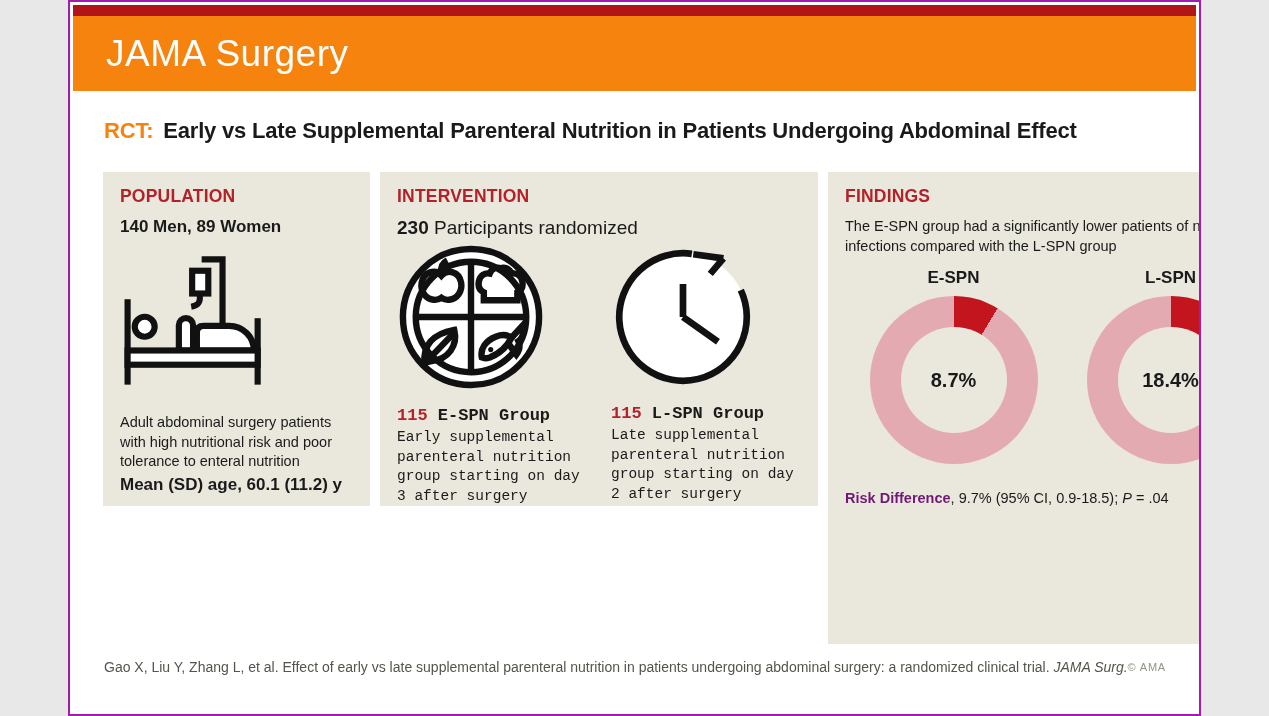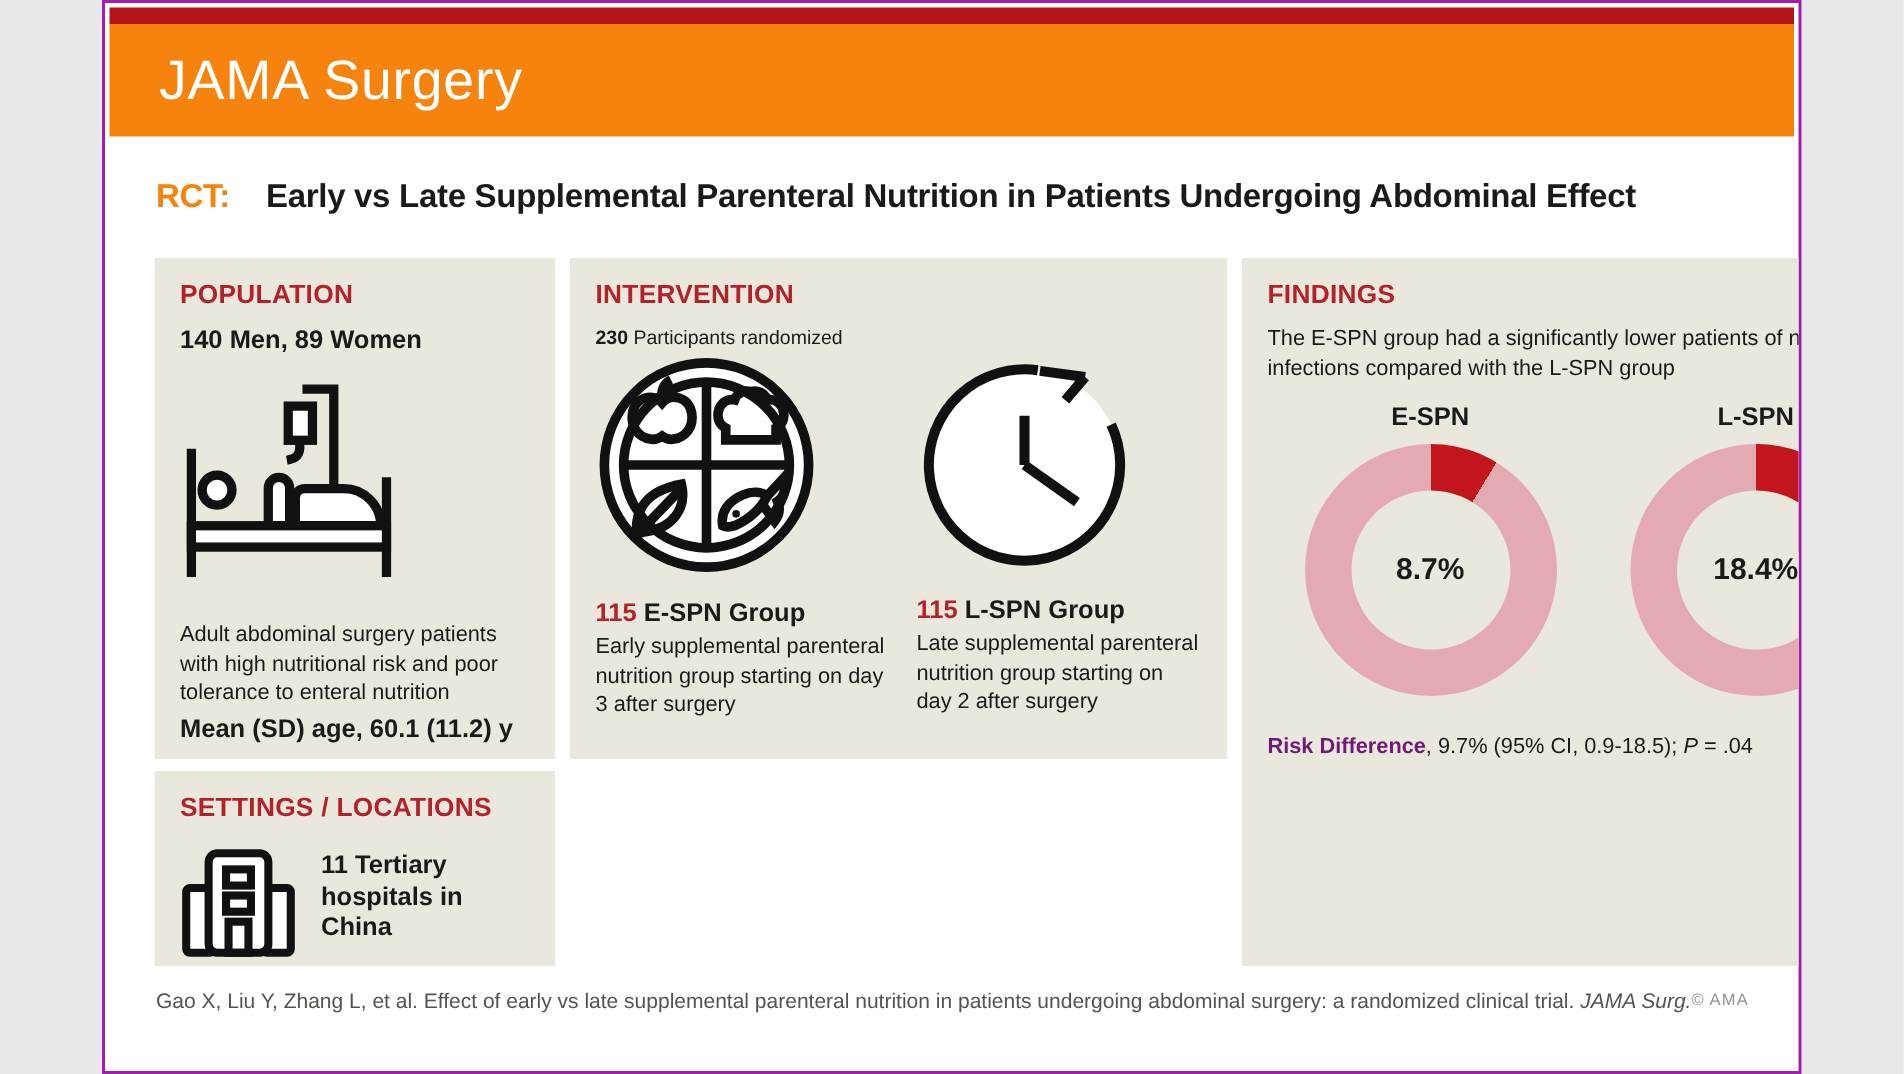--- a/index.html
+++ b/index.html
@@ -6,40 +6,40 @@
   .frame{
     width:1133px;height:716px;box-sizing:border-box;margin:0 auto;
     background:#fff;border:2px solid #a21caf;padding:3px;
     font-family:"Liberation Sans", sans-serif;color:#1a1a1a;
     position:relative;overflow:hidden;
   }
   .topbar{height:11px;background:#b11419;}
   .masthead{height:75px;background:#f6830e;display:flex;align-items:center;padding-left:33px;}
   .brand{color:#fff;font-size:37px;font-weight:400;letter-spacing:.5px;}
   .title-row{margin:27px 30px 28px 31px;font-size:22px;font-weight:700;letter-spacing:-.2px;white-space:nowrap;}
-  .title-tag{color:#f6830e;margin-right:24px;}
+  .title-tag{color:#f6830e;margin-right:10px;}
   .grid{
     display:grid;margin:0 30px;
     grid-template-columns:267px 438px 468px;
     grid-template-rows:334px 130px;
     gap:8px 10px;
   }
   .panel{background:#eae8dd;padding:14px 17px;box-sizing:border-box;}
   .panel h2{margin:0 0 10px;font-size:17.5px;letter-spacing:.2px;color:#b42129;font-weight:700;}
   .strong-line{font-size:17px;font-weight:700;}
   .body-text{font-size:14.5px;line-height:1.36;margin:0;}
   .findings-panel{grid-column:3;grid-row:1 / span 2;}
   
   .bed-icon-wrap{margin:12px 0 14px 0;}
   .pop-desc{margin:0 0 3px 0;max-width:235px;}
   
   .settings-row{display:flex;gap:16px;margin-top:14px;align-items:flex-start;}
   .settings-text{font-size:17px;font-weight:700;line-height:1.22;padding-top:4px;}
   
-  .int-cols{display:grid;grid-template-columns:214px 1fr;margin-top:4px;}
+  .int-cols{display:grid;grid-template-columns:214px 1fr;margin-top:4px;font-family:Liberation Mono, monospace;}
   .group-icon{margin:0 0 10px 0;display:block;}
   .group-title{font-size:17px;font-weight:700;margin:0 0 3px;}
   .count-red{color:#b42129;}
   .group-desc{max-width:196px;}
   
   .charts-row{display:flex;margin-top:12px;}
   .chart-col{flex:1;display:flex;flex-direction:column;align-items:center;}
   .donut-label{font-size:17px;font-weight:700;margin-bottom:8px;}
   .donut{width:168px;height:168px;border-radius:50%;position:relative;}
   .donut .hole{
@@ -88,21 +88,21 @@
           <path class="fw" d="M81,104 V85 Q81,78 88,78 H115 A26,26 0 0 1 141,104 Z"></path>
           <rect class="fw" x="8" y="104" width="137" height="15"></rect>
         </svg>
       </div>
       <p class="body-text pop-desc">Adult abdominal surgery patients with high nutritional risk and poor tolerance to enteral nutrition</p>
       <div class="strong-line">Mean (SD) age, 60.1 (11.2) y</div>
     </section>
 
     <section class="panel">
       <h2>INTERVENTION</h2>
-      <div class="strong-line" style="font-weight:400;font-size:13px;">
+      <div class="strong-line" style="font-weight:400;font-size:19px;">
         <b>230</b><span> Participants randomized</span>
       </div>
       <div class="int-cols">
 
         <div>
           <span class="group-icon">
             <svg width="148" height="148" viewBox="0 0 150 150">
               <circle class="fw" cx="75" cy="75" r="69" stroke-width="7"></circle>
               <circle class="fw" cx="75" cy="75" r="56" stroke-width="5"></circle>
               <path class="ln" d="M75,19 V131 M19,75 H131" stroke-width="5"></path>
@@ -155,36 +155,20 @@
           <div class="donut" style="background: conic-gradient(rgb(194, 21, 30) 0deg, rgb(194, 21, 30) 18.4%, rgb(228, 170, 177) 18.4%, rgb(228, 170, 177) 100%);">
             <div class="hole">18.4%</div>
           </div>
         </div>
       </div>
       <div class="risk-line">
         <span class="risk-label">Risk Difference</span><span>, 9.7% (95% CI, 0.9-18.5); </span><i>P</i><span> = .04</span>
       </div>
     </section>
 
-    <section class="panel">
-      <h2>SETTINGS / LOCATIONS</h2>
-      <div class="settings-row">
-        <span>
-          <svg width="78" height="78" viewBox="0 0 94 94">
-            <rect class="fw" x="5" y="35" width="22" height="52" rx="3" stroke-width="6"></rect>
-            <rect class="fw" x="67" y="35" width="22" height="52" rx="3" stroke-width="6"></rect>
-            <rect class="fw" x="23" y="7" width="48" height="80" rx="7" stroke-width="7"></rect>
-            <rect class="ln" x="37" y="20" width="20" height="13" stroke-width="5"></rect>
-            <rect class="ln" x="37" y="41" width="20" height="13" stroke-width="5"></rect>
-            <rect class="ln" x="39" y="62" width="16" height="25" stroke-width="5"></rect>
-          </svg>
-        </span>
-        <div class="settings-text" style="max-width:180px;">11 Tertiary hospitals in China</div>
-      </div>
-    </section>
 
 
   </div>
 
   <footer class="footer">
     <div class="citation">
       <span>Gao X, Liu Y, Zhang L, et al. Effect of early vs late supplemental parenteral nutrition in patients undergoing abdominal surgery: a randomized clinical trial. </span><i>JAMA Surg.</i><br>
     </div>
     <span class="copyright">© AMA</span>
   </footer>

